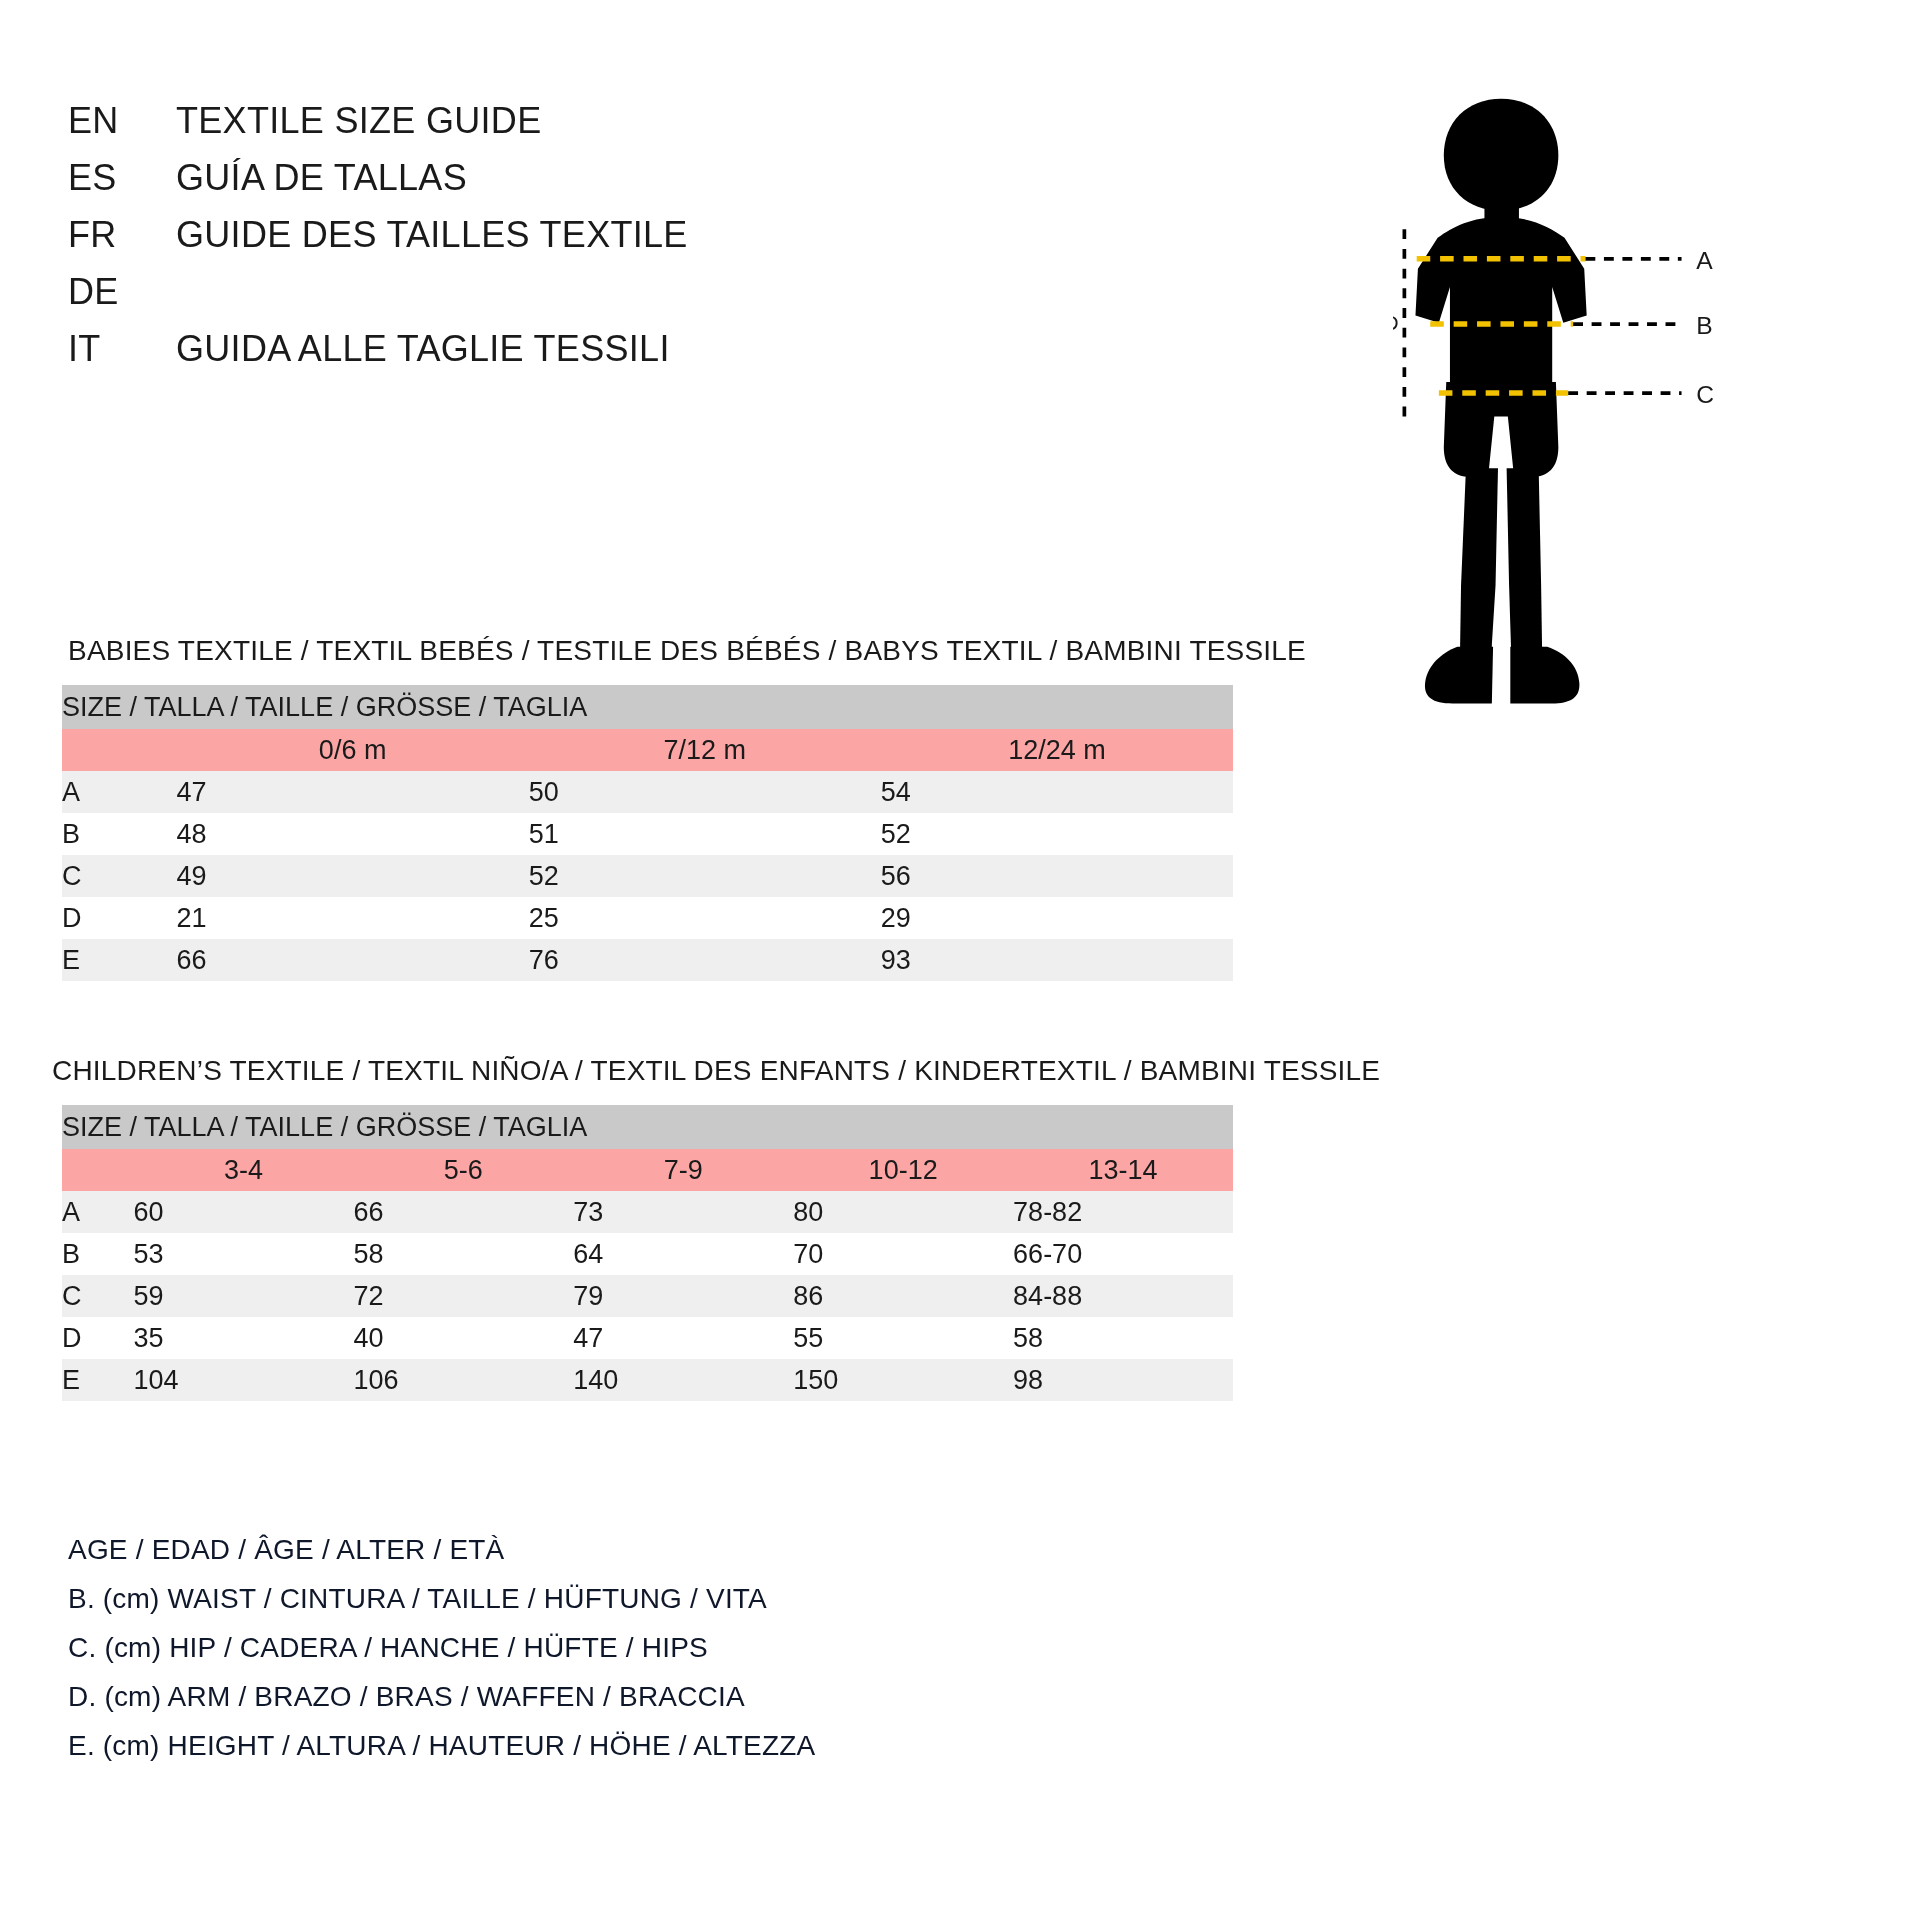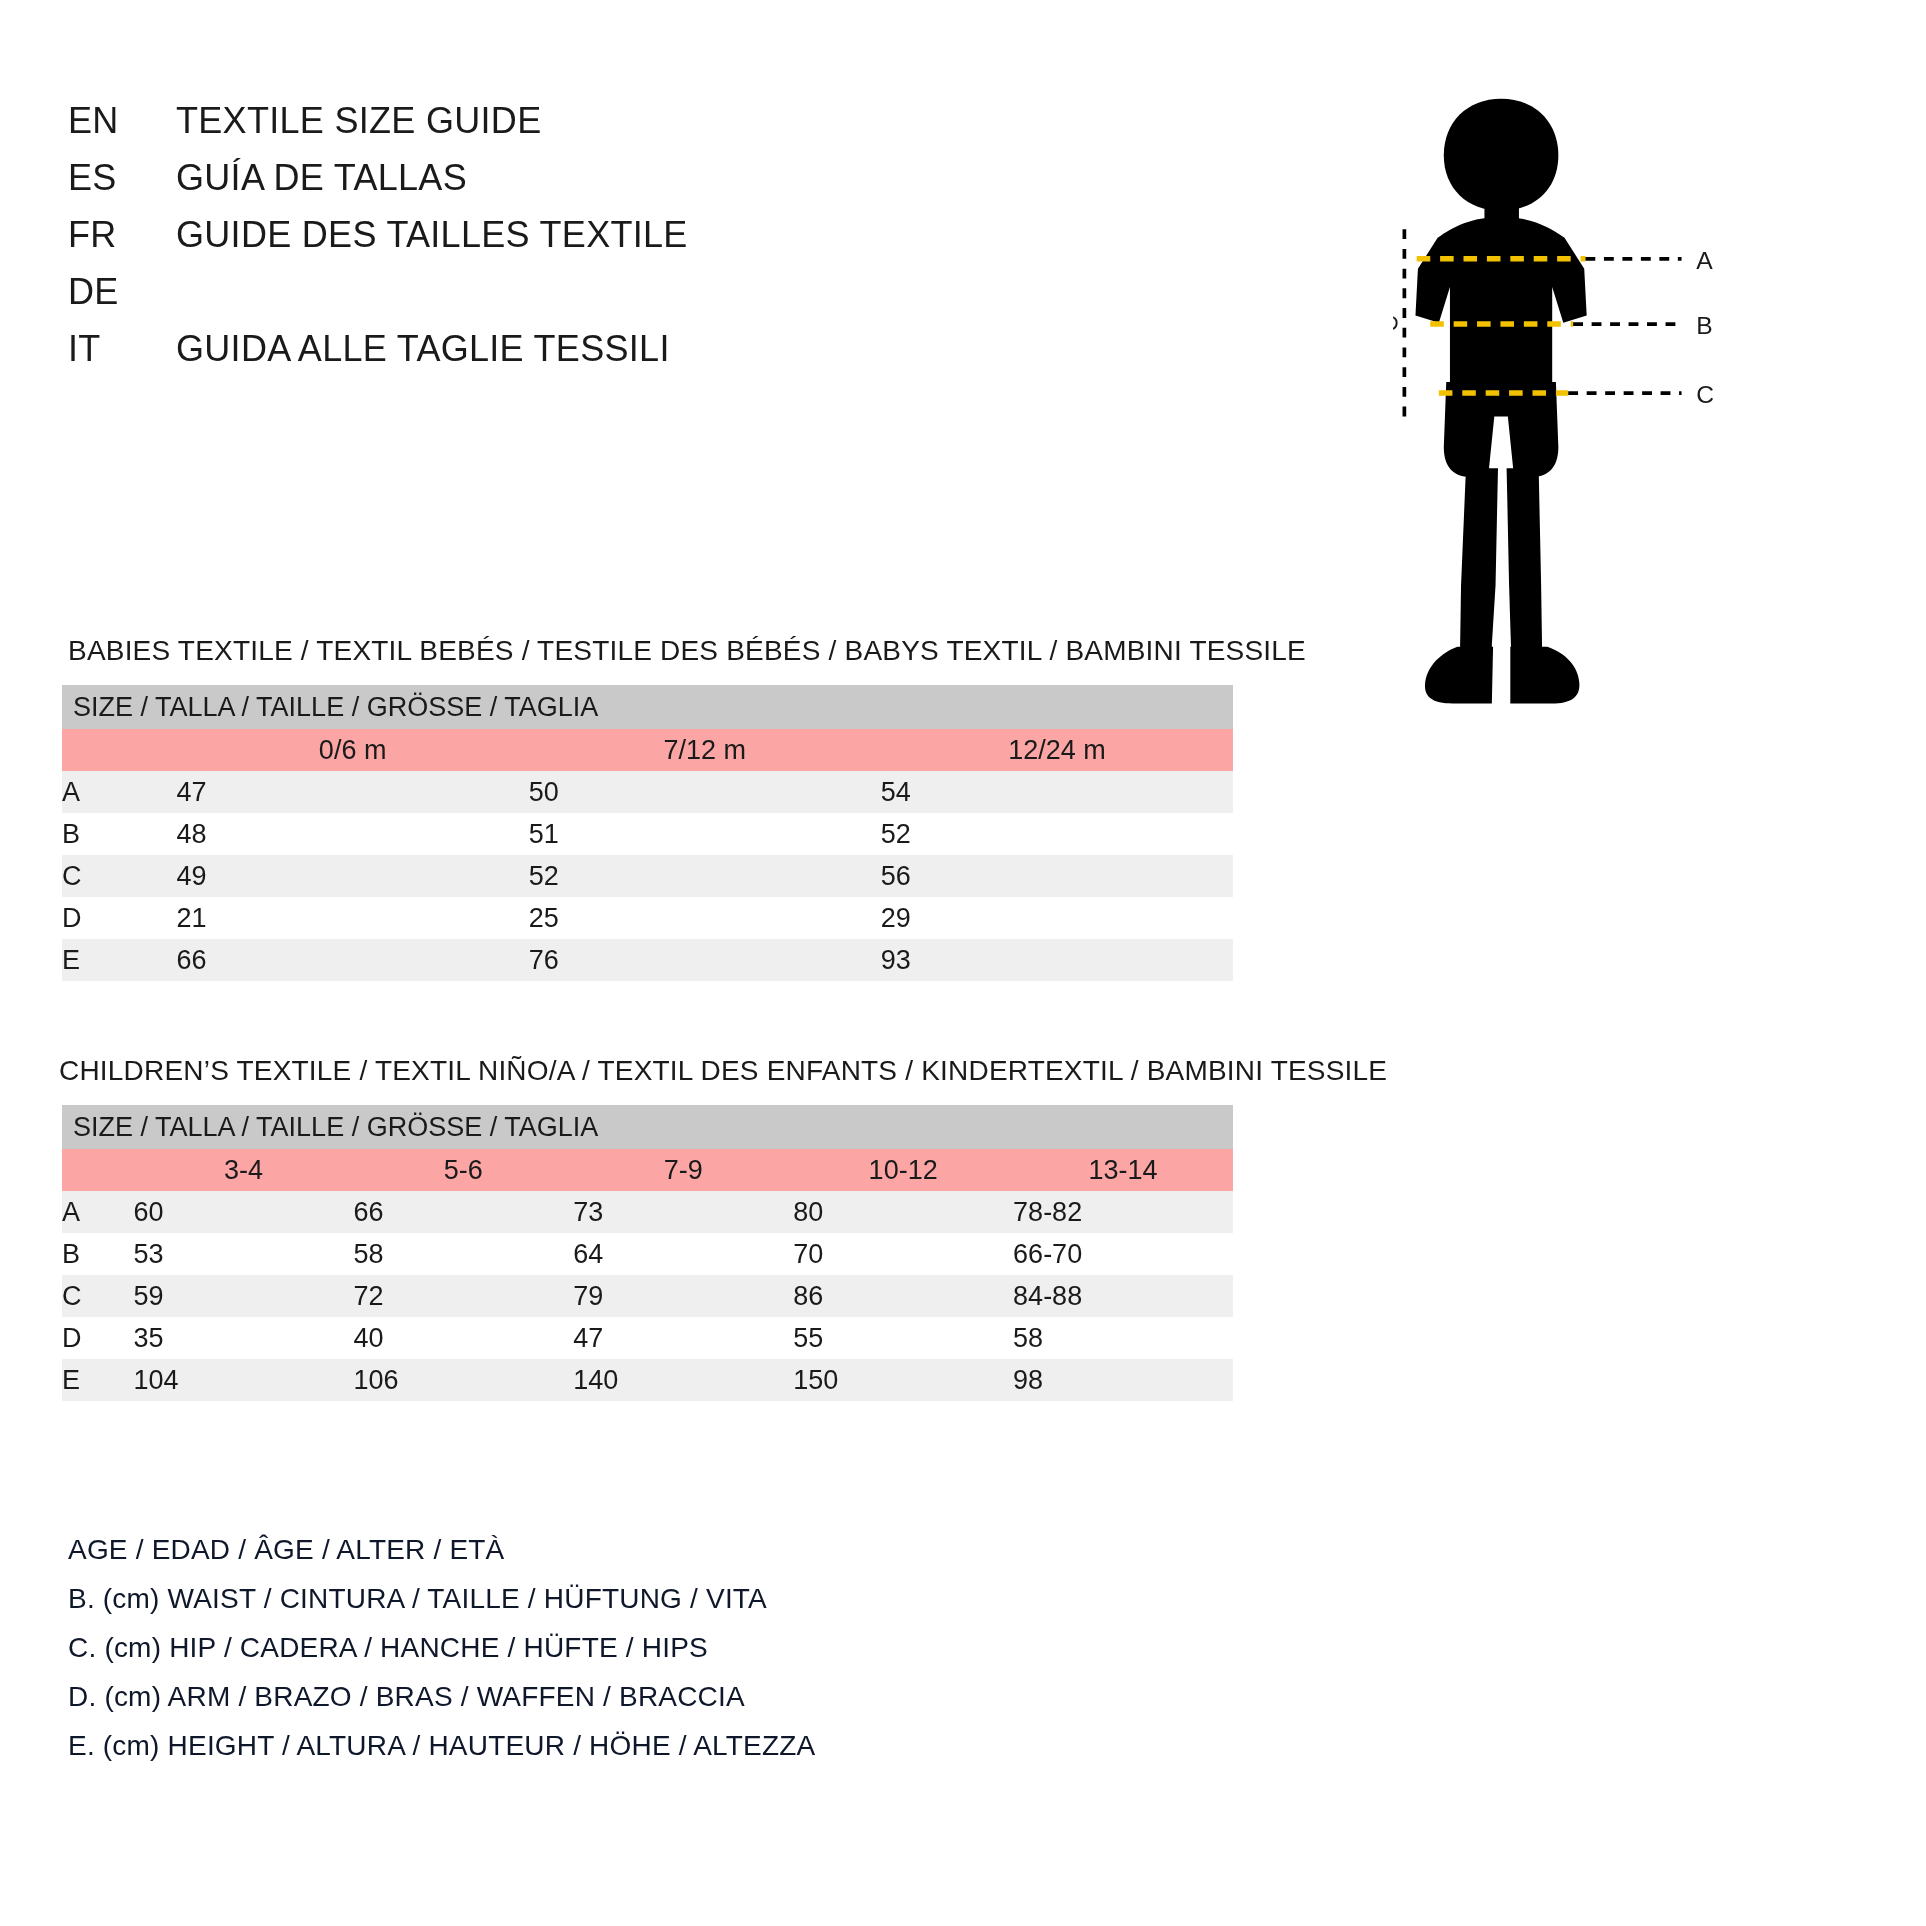--- a/index.html
+++ b/index.html
@@ -53,21 +53,21 @@
 
   
   .section-caption {
     position: absolute;
     font-size: 28px;
     letter-spacing: 0.2px;
     color: #1a1a1a;
     white-space: nowrap;
   }
   #babies-caption { left: 68px; top: 635px; }
-  #children-caption { left: 59px; top: 1055px; }
+  #children-caption { left: 52px; top: 1055px; }
 
   
   .size-table {
     position: absolute;
     border-collapse: collapse;
     font-size: 27px;
     color: #1a1a1a;
   }
   #babies-table { left: 62px; top: 685px; width: 1171px; }
   #children-table { left: 62px; top: 1105px; width: 1171px; }
@@ -75,21 +75,20 @@
   .size-table td, .size-table th {
     padding: 0;
     font-weight: normal;
     text-align: left;
     height: 42px;
     vertical-align: middle;
   }
   .hdr-row td {
     background: #c9c9c9;
     font-size: 27px;
-    padding-left: 11px;
     height: 44px;
   }
   .col-label {
     width: 68px;
     padding-left: 11px;
   }
   .col-val {
     width: 209px;
     padding-left: 6.2px;
   }

